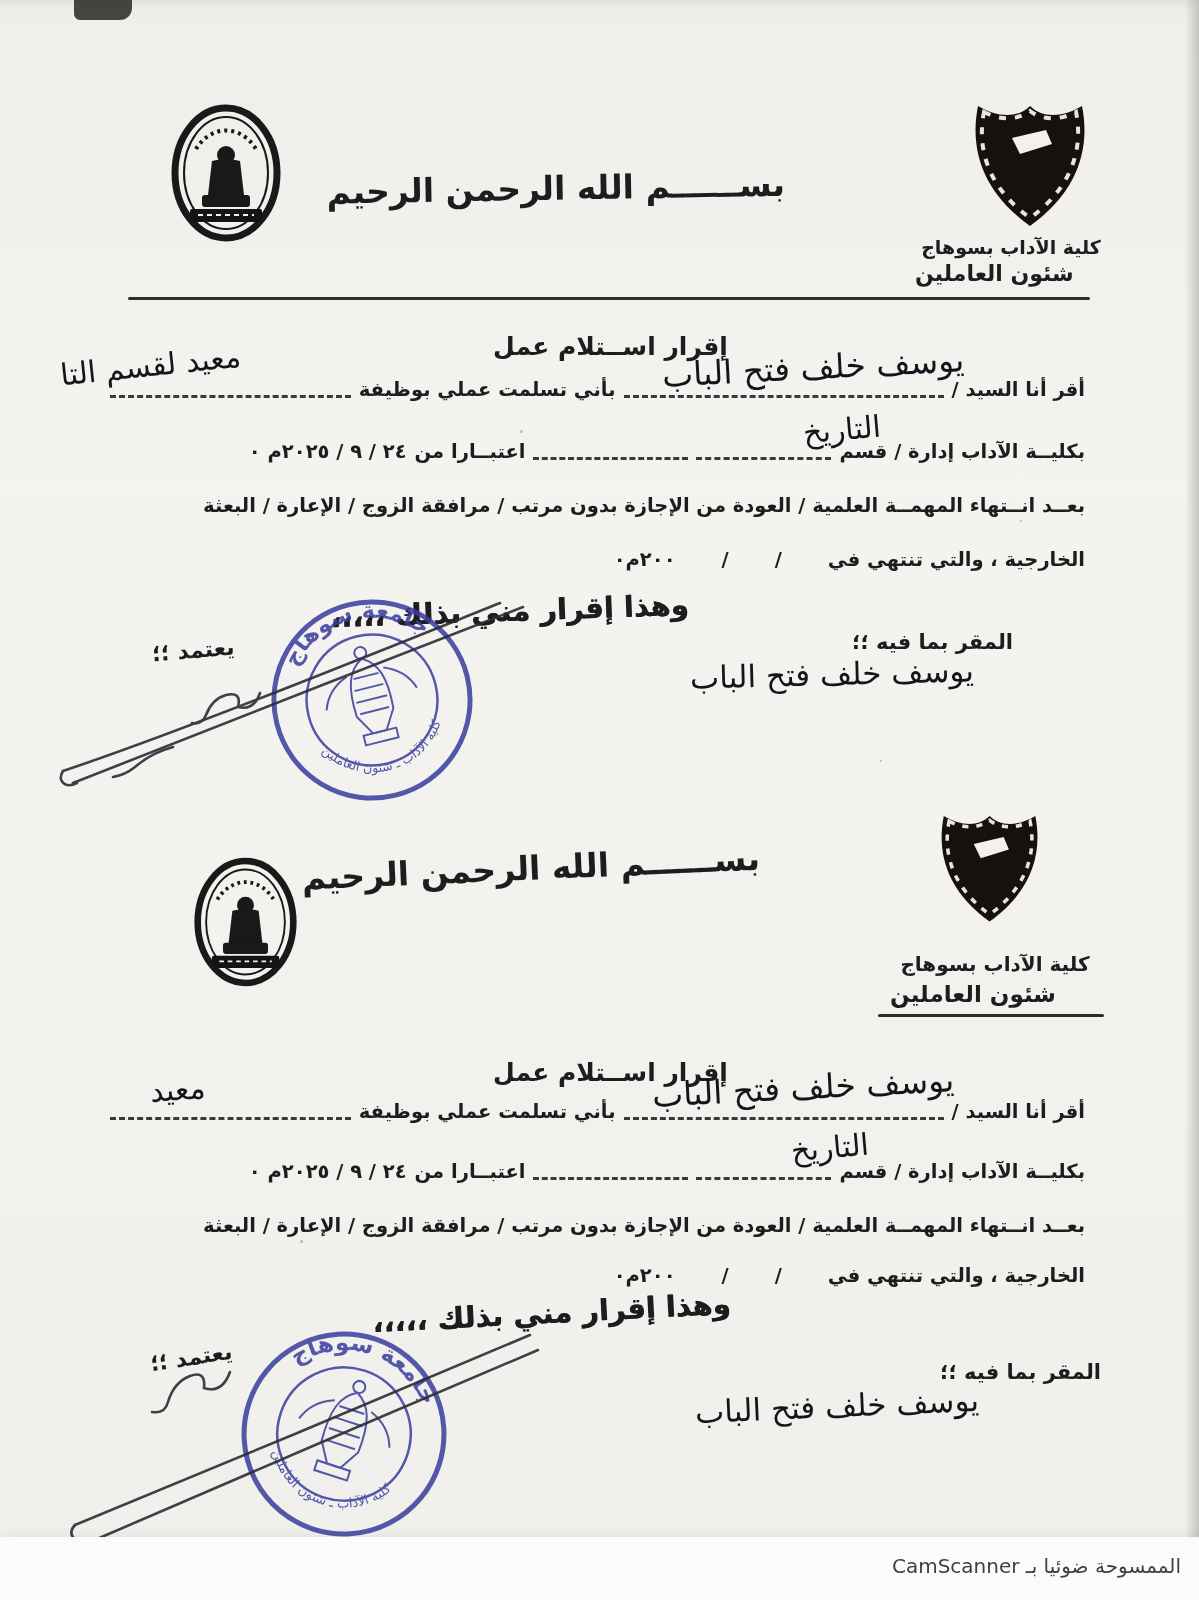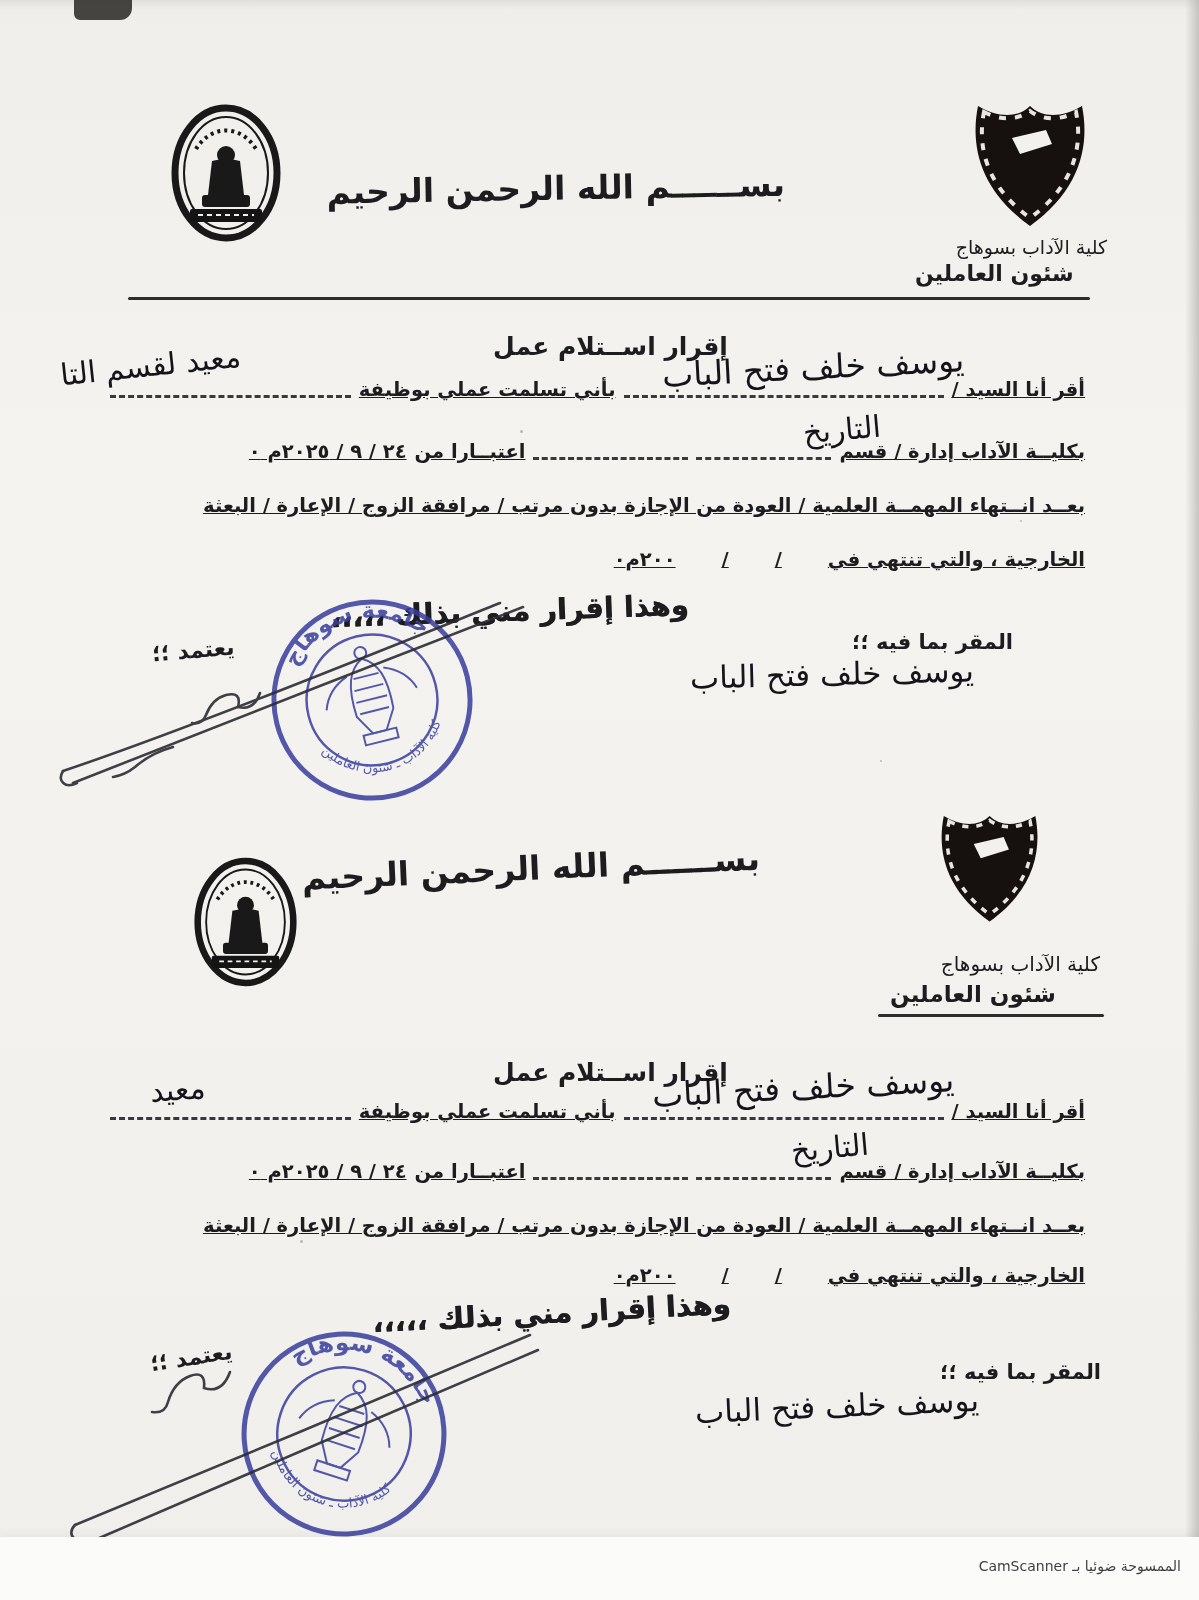--- a/index.html
+++ b/index.html
@@ -27,37 +27,37 @@
 
   .basmala { position:absolute; left:405px; top:168px; width:380px;
     font-size:33px; font-weight:700; direction:rtl; text-align:center;
     transform:rotate(-1deg); white-space:nowrap; }
   #f2 .basmala { left:330px; top:148px; width:430px; transform:rotate(-2.5deg); }
 
   .shield { position:absolute; left:968px; top:98px; width:125px; height:132px; }
   #f2 .shield { left:935px; top:103px; width:110px; height:128px; }
 
   .faculty { position:absolute; left:915px; top:236px; width:192px;
-    font-size:19px; font-weight:400; direction:rtl; white-space:nowrap; }
+    font-size:19px; font-weight:700; direction:rtl; text-align:center; white-space:nowrap; }
   #f2 .faculty { left:890px; top:252px; width:210px; font-size:20px; }
   .staff { position:absolute; left:915px; top:261px; width:192px;
     font-size:22px; font-weight:700; direction:rtl; text-align:left; white-space:nowrap; }
   #f2 .staff { left:890px; top:281px; width:200px; font-size:23px; }
 
   .divider { position:absolute; left:128px; top:297px; width:962px; height:3px;
     background:#1c1c1e; border-radius:2px; opacity:.92; }
   #f2 .divider { left:878px; top:314px; width:226px; height:3px; }
 
   .title { position:absolute; left:11px; top:332px; width:100%; text-align:center;
     font-size:25px; font-weight:700; direction:rtl; letter-spacing:.5px; }
   #f2 .title { top:358px; }
 
   .form-line { position:absolute; right:114px; width:975px; direction:rtl;
     display:flex; align-items:flex-end; gap:8px; font-size:19.5px; }
-  .printed { font-weight:700; white-space:nowrap;text-decoration:underline; }
+  .printed { font-weight:700; white-space:nowrap; }
   .blank { display:inline-block; border-bottom:3px dashed #26262a; height:16px;
     margin-bottom:3px; opacity:.9; }
   .w-name { width:320px; }
   .w-job  { flex:1; }
   .w-dept { width:135px; }
   .w-dash { width:155px; }
 
   .line1 { top:378px; } #f2 .line1 { top:400px; }
   .line2 { top:440px; } #f2 .line2 { top:460px; }
   .line3 { top:494px;align-items:center; } #f2 .line3 { top:514px; }
@@ -90,21 +90,21 @@
   .stamp { position:absolute; left:268px; top:596px; width:208px; height:208px;
     color:#383d9d; opacity:.85; transform:rotate(-14deg); }
   #f2 .stamp { left:238px; top:628px; width:212px; height:212px; transform:rotate(18deg); }
 
   .signature { position:absolute; left:55px; top:575px; width:490px; height:230px; }
   #f2 .signature { left:60px; top:610px; width:500px; height:240px; }
 
   .footer { position:absolute; left:0; top:1537px; width:1199px; height:63px;
     background:#fbfbfa; box-shadow:0 -4px 8px rgba(0,0,0,.04); }
   .footer-text { position:absolute; right:18px; top:0; height:60px; line-height:58px;
-    font-size:14px; color:#3f3f42; direction:rtl; }
+    font-size:20px; color:#3f3f42; direction:rtl; }
 </style>
 </head>
 <body>
 
 <div class="page">
   <div class="edge-top"></div>
   <div class="edge-right"></div>
   <div class="corner-mark"></div>
   <div class="speck" style="left:520px;top:430px;width:3px;height:3px;"></div>
   <div class="speck" style="left:880px;top:760px;width:2px;height:2px;"></div>

